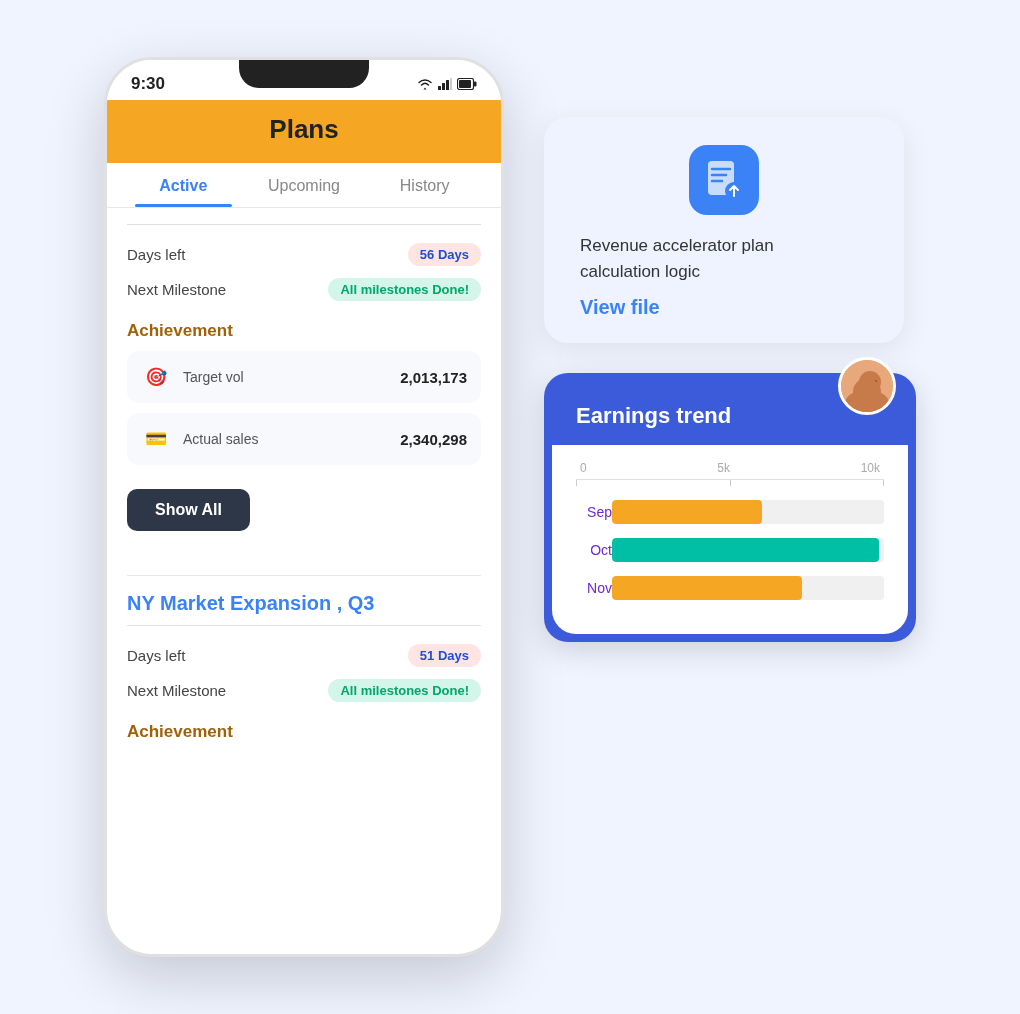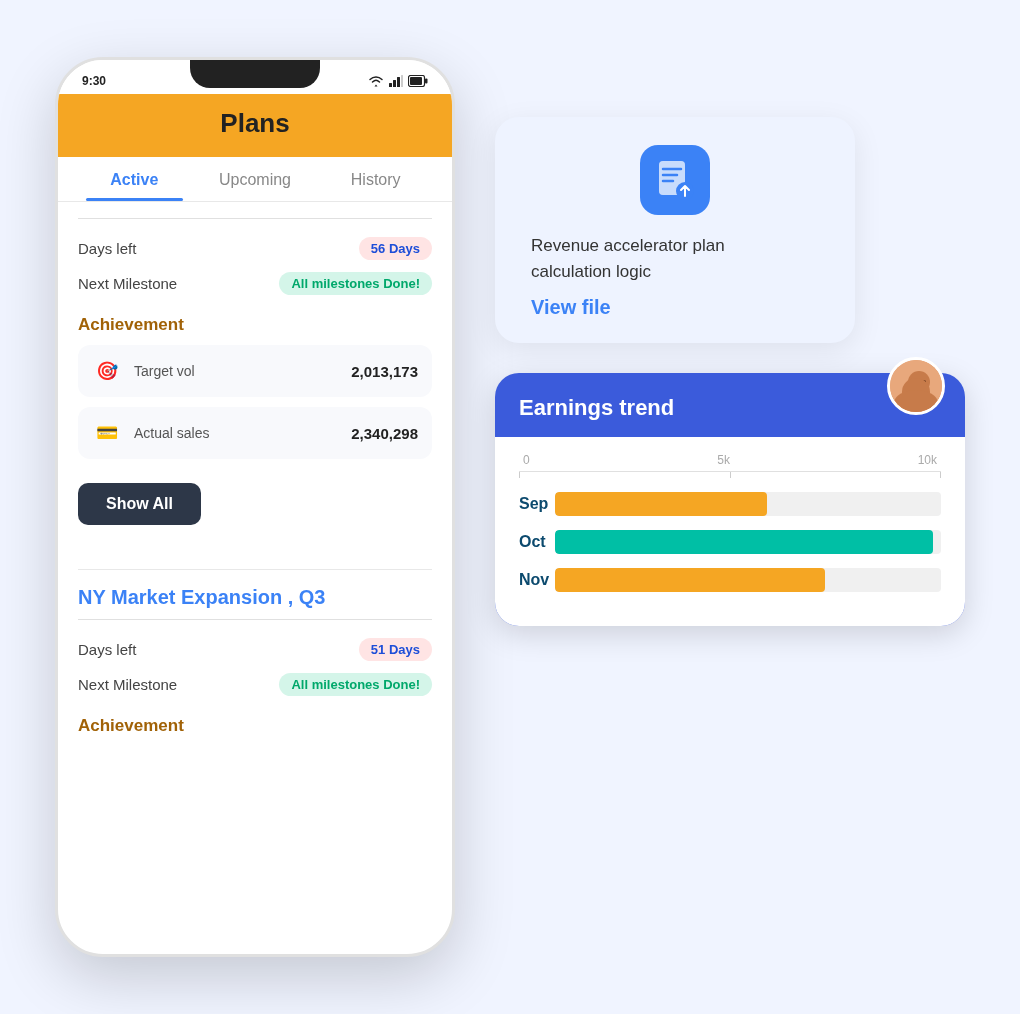--- a/index.html
+++ b/index.html
@@ -42,21 +42,21 @@
       height: 28px;
       background: #222;
       border-radius: 0 0 20px 20px;
       z-index: 10;
     }
     .phone-status-bar {
       display: flex;
       justify-content: space-between;
       align-items: center;
       padding: 10px 24px 6px;
-      font-size: 12px;
+      font-size: 17px;
       font-weight: 600;
       color: #222;
       background: #fff;
       padding-top: 14px;
     }
     .status-icons {
       display: flex;
       gap: 5px;
       align-items: center;
     }
@@ -230,25 +230,26 @@
       font-weight: 800;
       color: #3B82F6;
       cursor: pointer;
       text-decoration: none;
     }
 
     
     .earnings-card {
       background: #3B5BDB;
       border-radius: 24px;
-      padding: 0;
-      width: 470px;
+      padding: 8px;
+      width: 372px;
       box-shadow: 0 8px 30px rgba(0,0,0,0.15);
       overflow: visible;
       position: relative;
+      text-align: right;
     }
     .earnings-header {
       display: flex;
       align-items: center;
       justify-content: space-between;
       padding: 22px 24px 16px;
     }
     .earnings-title {
       font-size: 22px;
       font-weight: 800;
@@ -322,23 +323,23 @@
       height: 6px;
       background: #ccc;
     }
     .chart-row {
       display: flex;
       align-items: center;
       margin-bottom: 14px;
     }
     .chart-label {
       width: 36px;
-      font-size: 16px;
-      color: #0c4a6e;
-      font-weight: 700;
+      font-size: 14px;
+      color: #6d28d9;
+      font-weight: 400;
     }
     .chart-bar-container {
       flex: 1;
       height: 24px;
       background: #f0f0f0;
       border-radius: 4px;
       overflow: hidden;
     }
     .chart-bar {
       height: 100%;

